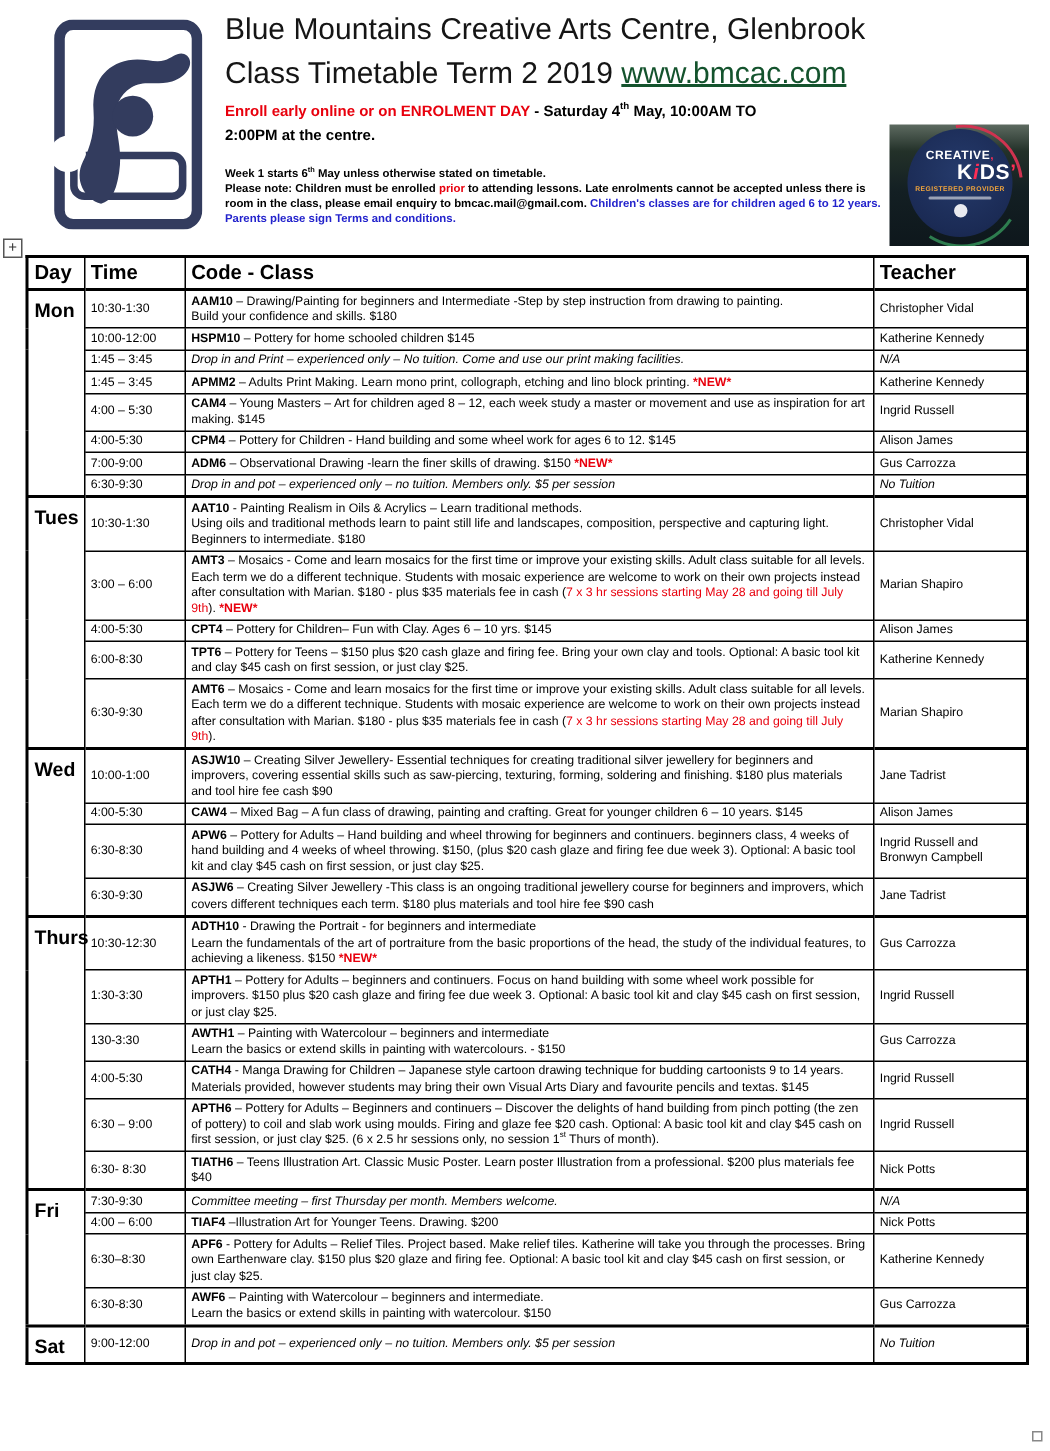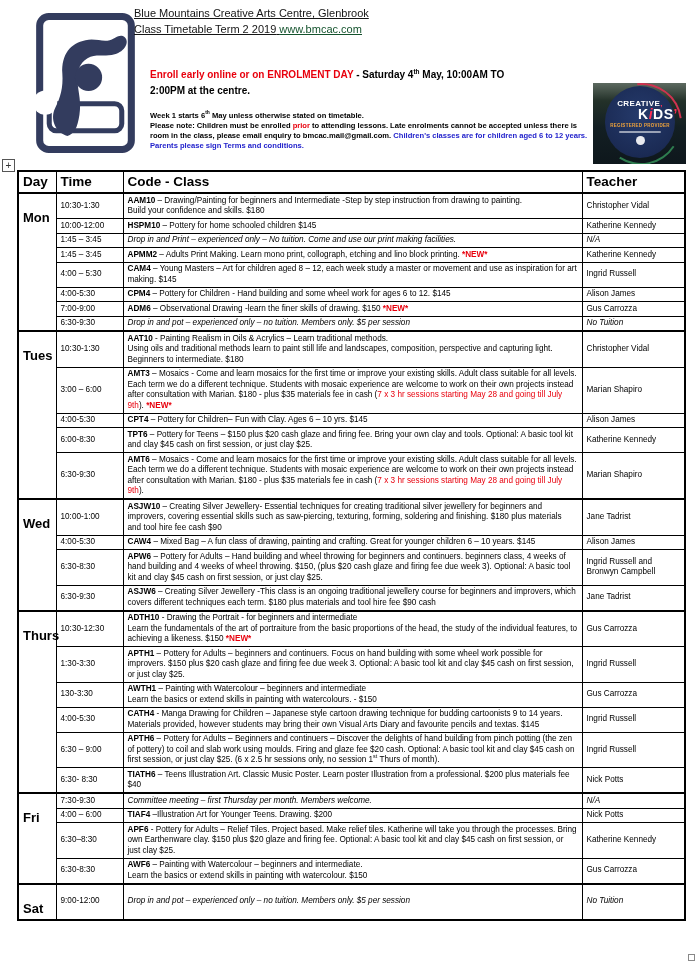--- a/index.html
+++ b/index.html
@@ -1,21 +1,21 @@
 <!DOCTYPE html>
 <html><head>
 <meta charset="utf-8">
 <style>
   html,body{margin:0;padding:0;background:#fff;}
   body{width:700px;height:967px;position:relative;font-family:"Liberation Sans",sans-serif;color:#000;overflow:hidden;}
   .page{position:absolute;inset:0;}
 
   
   .logo{position:absolute;left:36px;top:13px;width:99px;height:140px;}
-  .title{position:absolute;left:134px;top:6px;font-size:11px;line-height:1.45;color:#151515;text-decoration:underline;}
+  .title{position:absolute;left:150px;top:6px;font-size:20px;line-height:1.45;color:#151515;}
   .link{color:#14532d;text-decoration:underline;cursor:pointer;}
   .enroll{position:absolute;left:150px;top:67px;width:470px;font-size:10px;font-weight:bold;line-height:1.55;}
   .notes{position:absolute;left:150px;top:111px;width:447px;font-size:7.6px;font-weight:bold;line-height:1.3;}
   .membership{position:absolute;left:17px;top:152px;width:560px;font-size:7.8px;font-weight:bold;}
   .red{color:#e8000d;}
   .blue{color:#2323cc;}
   .b{font-weight:bold;margin-top:32px;}
   .it{font-style:italic;}
   sup{font-size:65%;line-height:0;}
 
@@ -44,21 +44,21 @@
 
   
   .table-wrap{position:absolute;left:17px;top:170px;width:667px;}
   table{border-collapse:collapse;width:667px;table-layout:fixed;}
   col.c-day{width:38px;} col.c-time{width:67px;} col.c-class{width:459px;} col.c-teacher{width:103px;}
   th{border:1px solid #000;border-bottom:2px solid #000;font-size:13.5px;font-weight:bold;text-align:left;
      padding:2px 4px 3px 4px;background:#fff;}
   td{border:1px solid #000;font-size:8.2px;line-height:1.28;padding:1.5px 4px;vertical-align:middle;background:#fff;}
   table{border:2px solid #000;}
   tr.day-start td{border-top:2px solid #000;}
-  td.day-cell{font-size:13px;font-weight:bold;vertical-align:top;padding-top:16px;}
+  td.day-cell{font-size:13px;font-weight:bold;vertical-align:top;padding-top:5px;}
   td.time-cell{font-size:8.2px;}
   td.teacher-cell{font-size:8.2px;}
 </style>
 </head>
 <body>
 
 <div class="page">
 
   <div class="logo">
     <svg viewBox="0 0 98 139" width="99" height="140">

